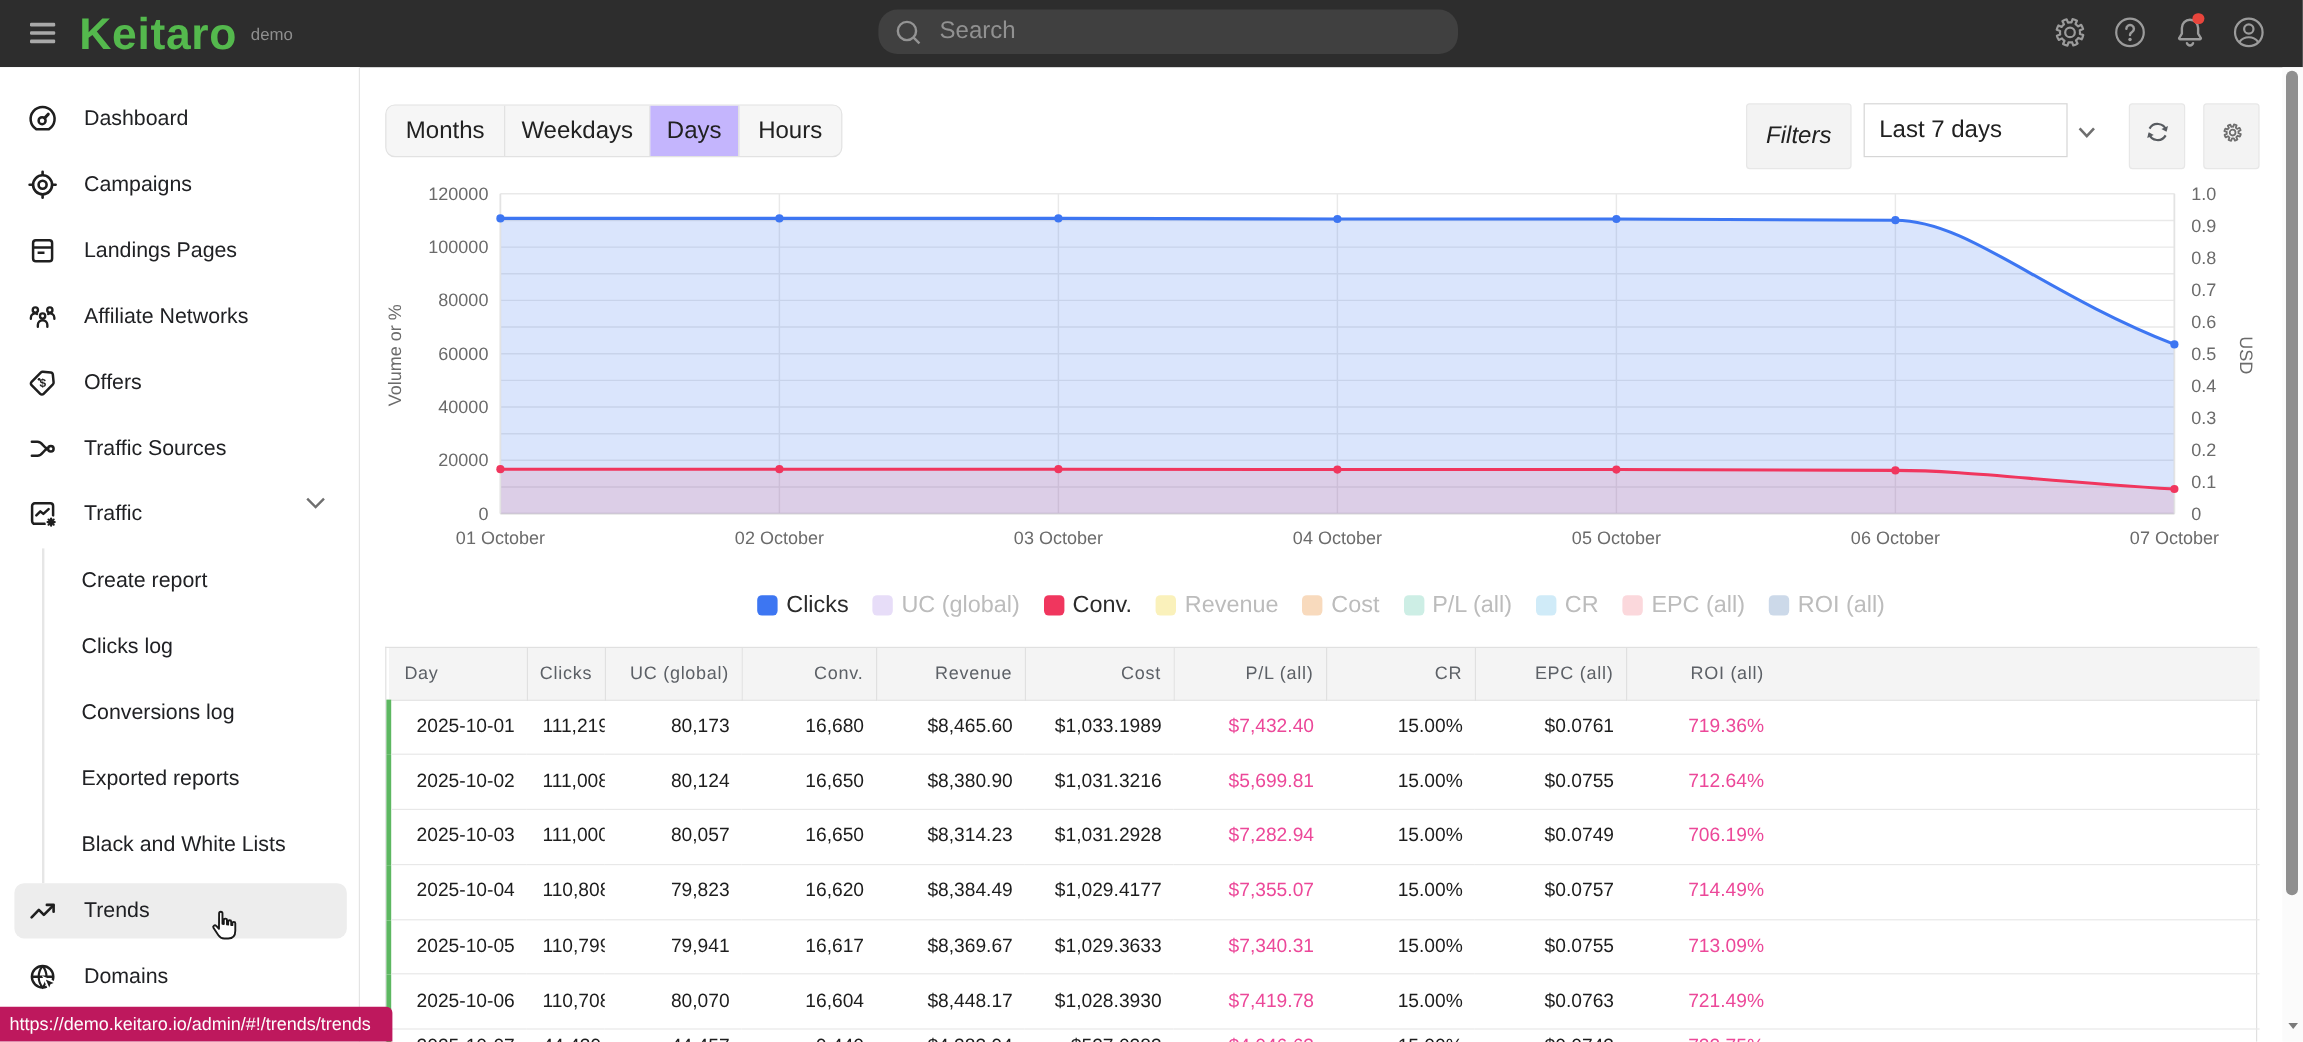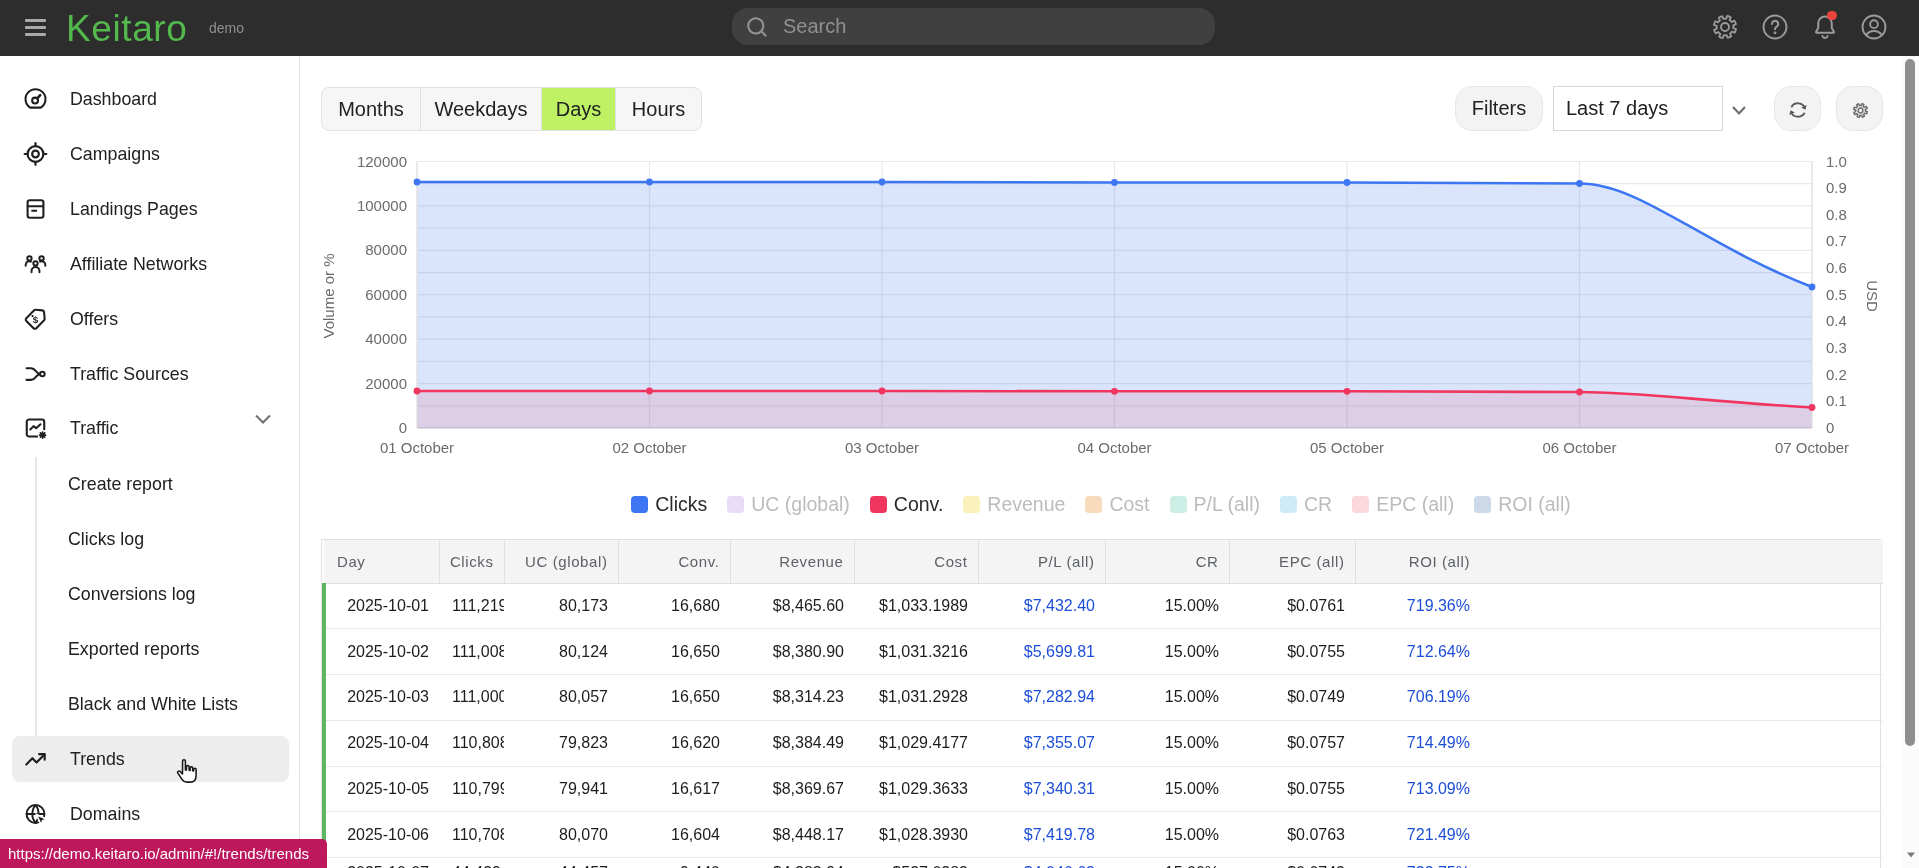--- a/index.html
+++ b/index.html
@@ -3,21 +3,21 @@
 <meta charset="utf-8">
 <style>
 * { margin:0; padding:0; box-sizing:border-box; }
 html,body { width:1919px; height:868px; overflow:hidden; background:#fff;
   font-family:"Liberation Sans", sans-serif; }
 .abs { position:absolute; }
 
 #topbar { position:absolute; left:0; top:0; width:1919px; height:56px; background:#2d2d2d; }
 #burger { position:absolute; left:25px; top:19px; width:21px; height:18px; }
 #burger div { height:2.6px; background:#a9a9a9; border-radius:1px; margin-bottom:4.6px; }
-#logo { position:absolute; left:66px; top:8px; font-size:37px; font-weight:normal;
+#logo { position:absolute; left:66px; top:8px; font-size:37px; font-weight:bold;
   color:#54b94d; letter-spacing:0.6px; }
 #demo { position:absolute; left:209px; top:20px; font-size:14px; color:#8f8f8f; }
 #search { position:absolute; left:732px; top:8px; width:483px; height:37px;
   background:#404040; border-radius:16px; }
 #search span { position:absolute; left:51px; top:7px; font-size:20px; color:#919191; }
 .tico { position:absolute; top:15px; }
 
 #sidebar { position:absolute; left:0; top:56px; width:300px; height:812px; background:#fff;
   border-right:1px solid #e4e4e4; }
 .mitem { position:absolute; left:0; width:300px; height:55px; color:#202124; font-size:17.8px; }
@@ -25,22 +25,22 @@
 .mitem svg { position:absolute; left:23px; top:50%; transform:translateY(-50%); }
 .sub { position:absolute; left:68px; color:#202124; font-size:17.8px; transform:translateY(-50%); }
 #subline { position:absolute; left:35px; top:401px; width:1.5px; height:279px; background:#e6e6e6; }
 #trhl { position:absolute; left:12px; top:680px; width:277px; height:46px; background:#ededed; border-radius:8px; }
 
 #tabs { position:absolute; left:321px; top:87px; height:44px; background:#f6f6f6;
   border:1px solid #e2e2e2; border-radius:8px; display:flex; overflow:hidden; }
 #tabs div { font-size:20px; color:#212121; display:flex; align-items:center; justify-content:center;
   border-right:1px solid #e2e2e2; }
 #tabs div:last-child { border-right:none; }
-.btn { position:absolute; top:86px; height:45px; background:#f3f3f3; border:1px solid #e7e7e7;
-  border-radius:17px; }
+.btn { position:absolute; top:86px; height:55px; background:#f3f3f3; border:1px solid #e7e7e7;
+  border-radius:3px;font-style:italic; }
 #filters { left:1455px; width:88px; font-size:20px; color:#212121; display:flex;
   align-items:center; justify-content:center; }
 #select { position:absolute; left:1553px; top:86px; width:170px; height:45px; background:#fff;
   border:1px solid #d6d6d6; border-radius:0;text-align:center; }
 #select span { position:absolute; left:12px; top:10px; font-size:20px; color:#212121; }
 
 #legend { position:absolute; left:300px; top:493px; width:1602px; display:flex;
   justify-content:center; align-items:center; gap:20px; }
 .litem { display:flex; align-items:center; gap:7px; font-size:19.5px; }
 .lbox { width:17px; height:17px; border-radius:4px; }
@@ -52,21 +52,21 @@
 table { border-collapse:collapse; table-layout:fixed; width:1559px; }
 th { background:#f4f4f4; height:43px; font-weight:normal; color:#5c6066; font-size:15px; letter-spacing:0.6px;
   border-right:1px solid #e0e0e0; border-bottom:1px solid #e0e0e0; padding:0 10px 0 0; text-align:right;
   white-space:nowrap; overflow:hidden; }
 th:first-child { text-align:left; padding-left:13px; }
 th:last-child, th:nth-child(10) { border-right:none; }
 td { height:45.8px; color:#1d1d1d; font-size:16px; text-align:right; padding:0 10px 0 0;
   border-bottom:1px solid #e8e8e8; white-space:nowrap; overflow:hidden; }
 td:first-child { text-align:right; padding-left:9px; border-left:4.5px solid #5db761; }
 td.clk { padding:0; text-align:left; padding-left:13px; }
-.grn { color:#1d4ed8; }
+.grn { color:#ec4899; }
 tr.lastrow td { height:auto; padding-top:6px; padding-bottom:20px; vertical-align:top; }
 
 #scroll { position:absolute; left:1902px; top:56px; width:17px; height:812px; background:#fbfbfb; }
 #thumb { position:absolute; left:3px; top:3px; width:10px; height:687px; background:#8f8f8f; border-radius:5px; }
 #tooltip { position:absolute; left:0px; top:839px; width:327px; height:29px; background:#be185d;
   border-radius:0 5px 0 0; color:#fdfdfd; font-size:15px; line-height:29px; padding-left:8px; }
 </style>
 </head>
 <body>
 <div id="topbar">
@@ -204,21 +204,21 @@
         <line x1="3.4" y1="12" x2="20.6" y2="12"></line>
         <path d="M12 3.4 a13.4 13.4 0 0 1 0 17.2 a13.4 13.4 0 0 1 0 -17.2" stroke-width="1.7"></path>
         <path d="M13 12.6 L23 17 L18.9 18.5 L17.4 22.6 Z" fill="#1f1f1f" stroke="#ffffff" stroke-width="1.6"></path>
       </svg>
       <span class="txt">Domains</span>
     </div>
 </div>
 <div id="tabs">
   <div style="width:99px">Months</div>
   <div style="width:121px">Weekdays</div>
-  <div style="width:74px;background:#bef264">Days</div>
+  <div style="width:74px;background:#c4b5fd">Days</div>
   <div style="width:85px">Hours</div>
 </div>
 <div class="btn" id="filters">Filters</div>
 <div id="select">
   <span>Last 7 days</span>
   <svg class="abs" style="left:176px;top:14px" width="18" height="18" viewBox="0 0 18 18" fill="none" stroke="#6f6f6f" stroke-width="2.2">
       <polyline points="3,6 9,12.4 15,6"></polyline>
     </svg>
 </div>
 <div class="btn" style="left:1774px;width:47px">

